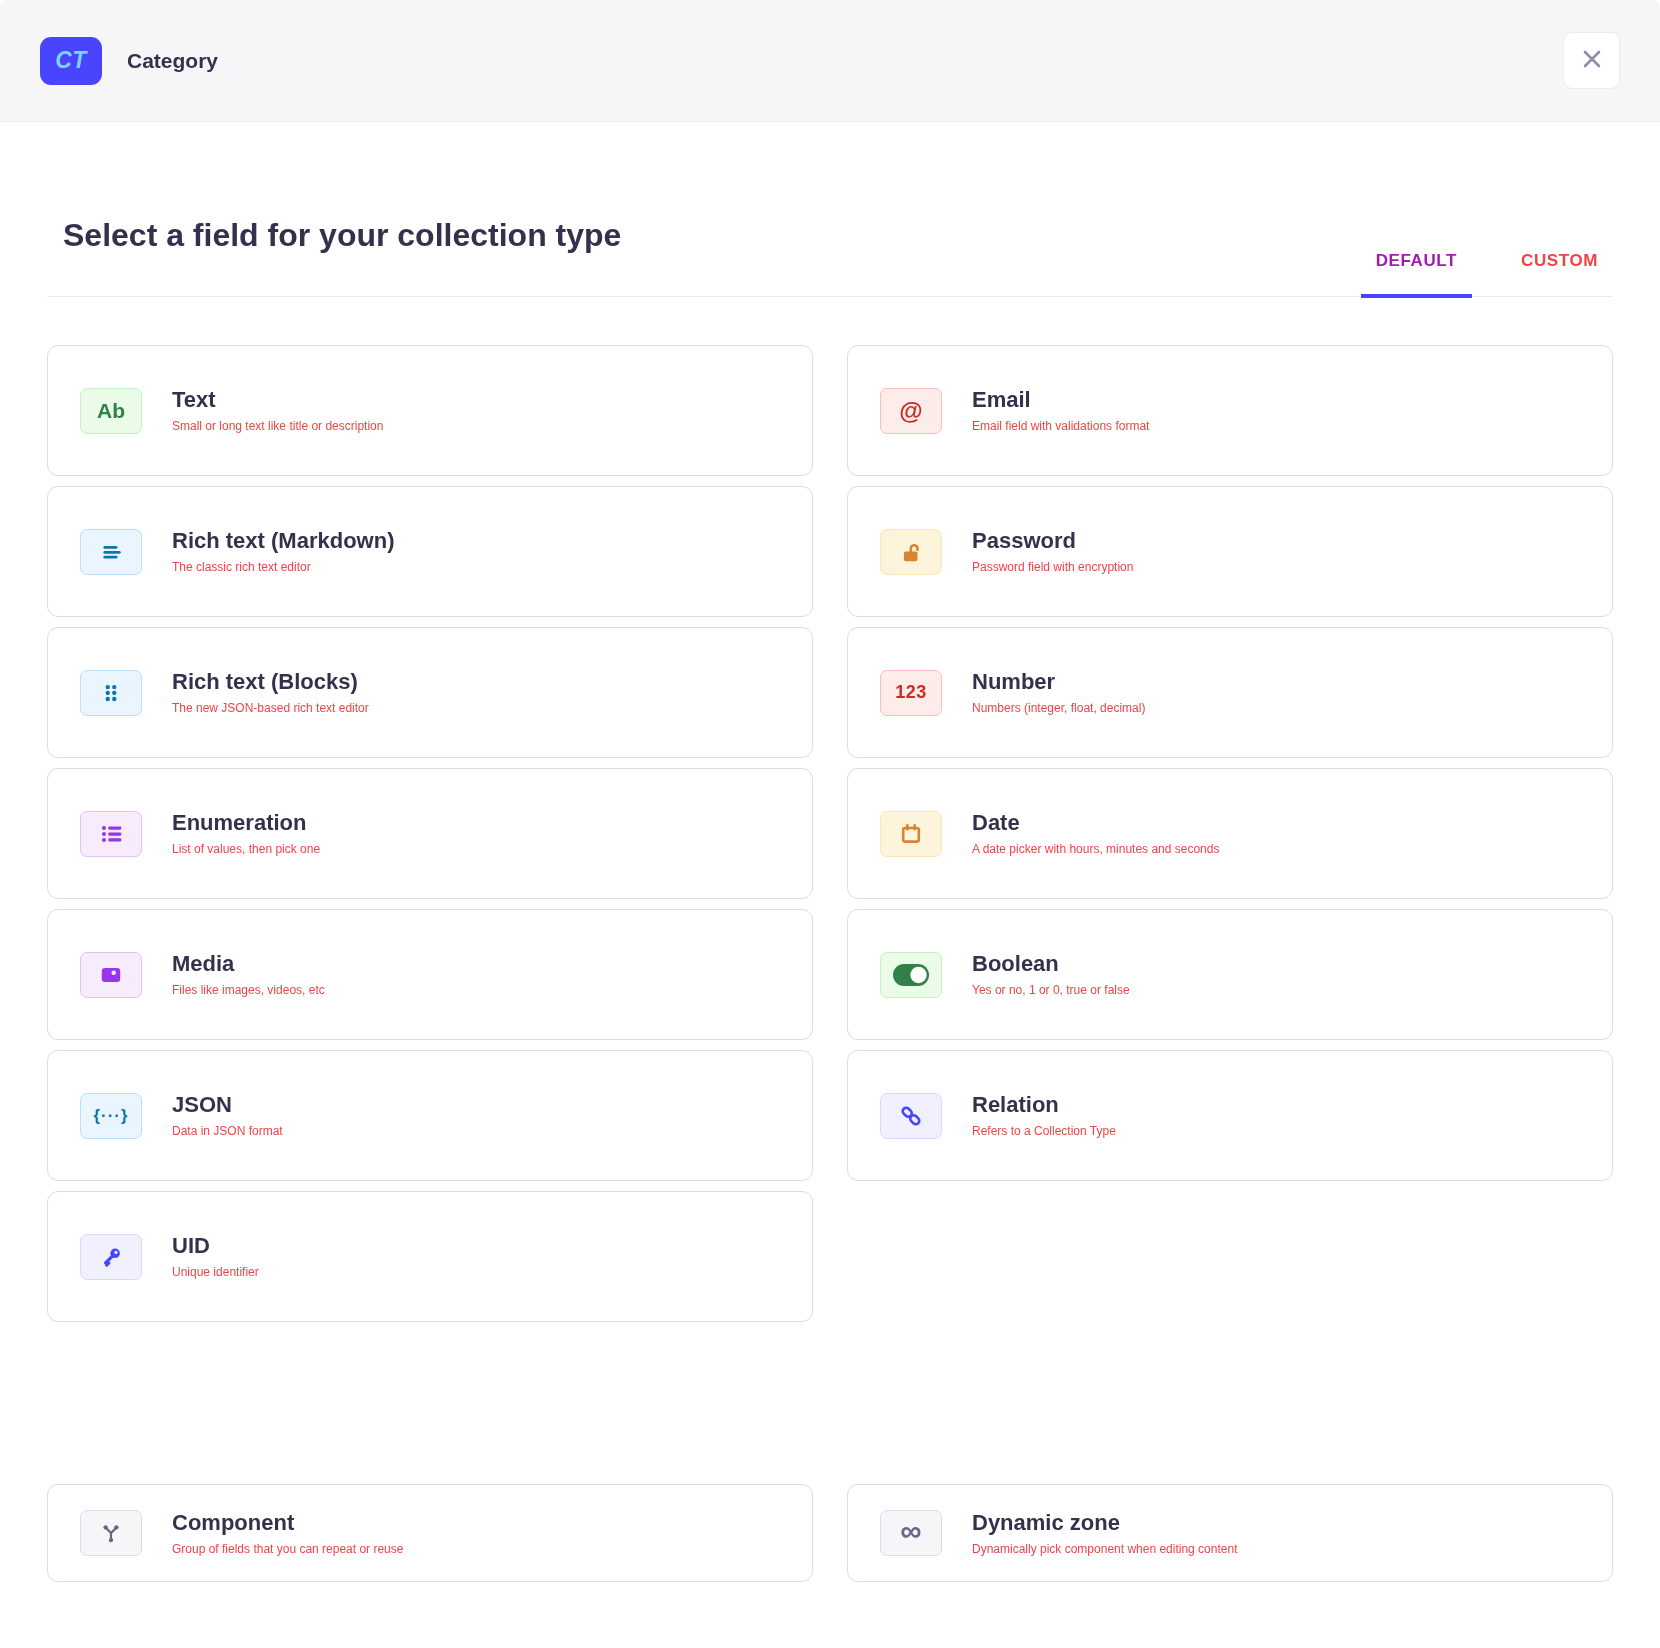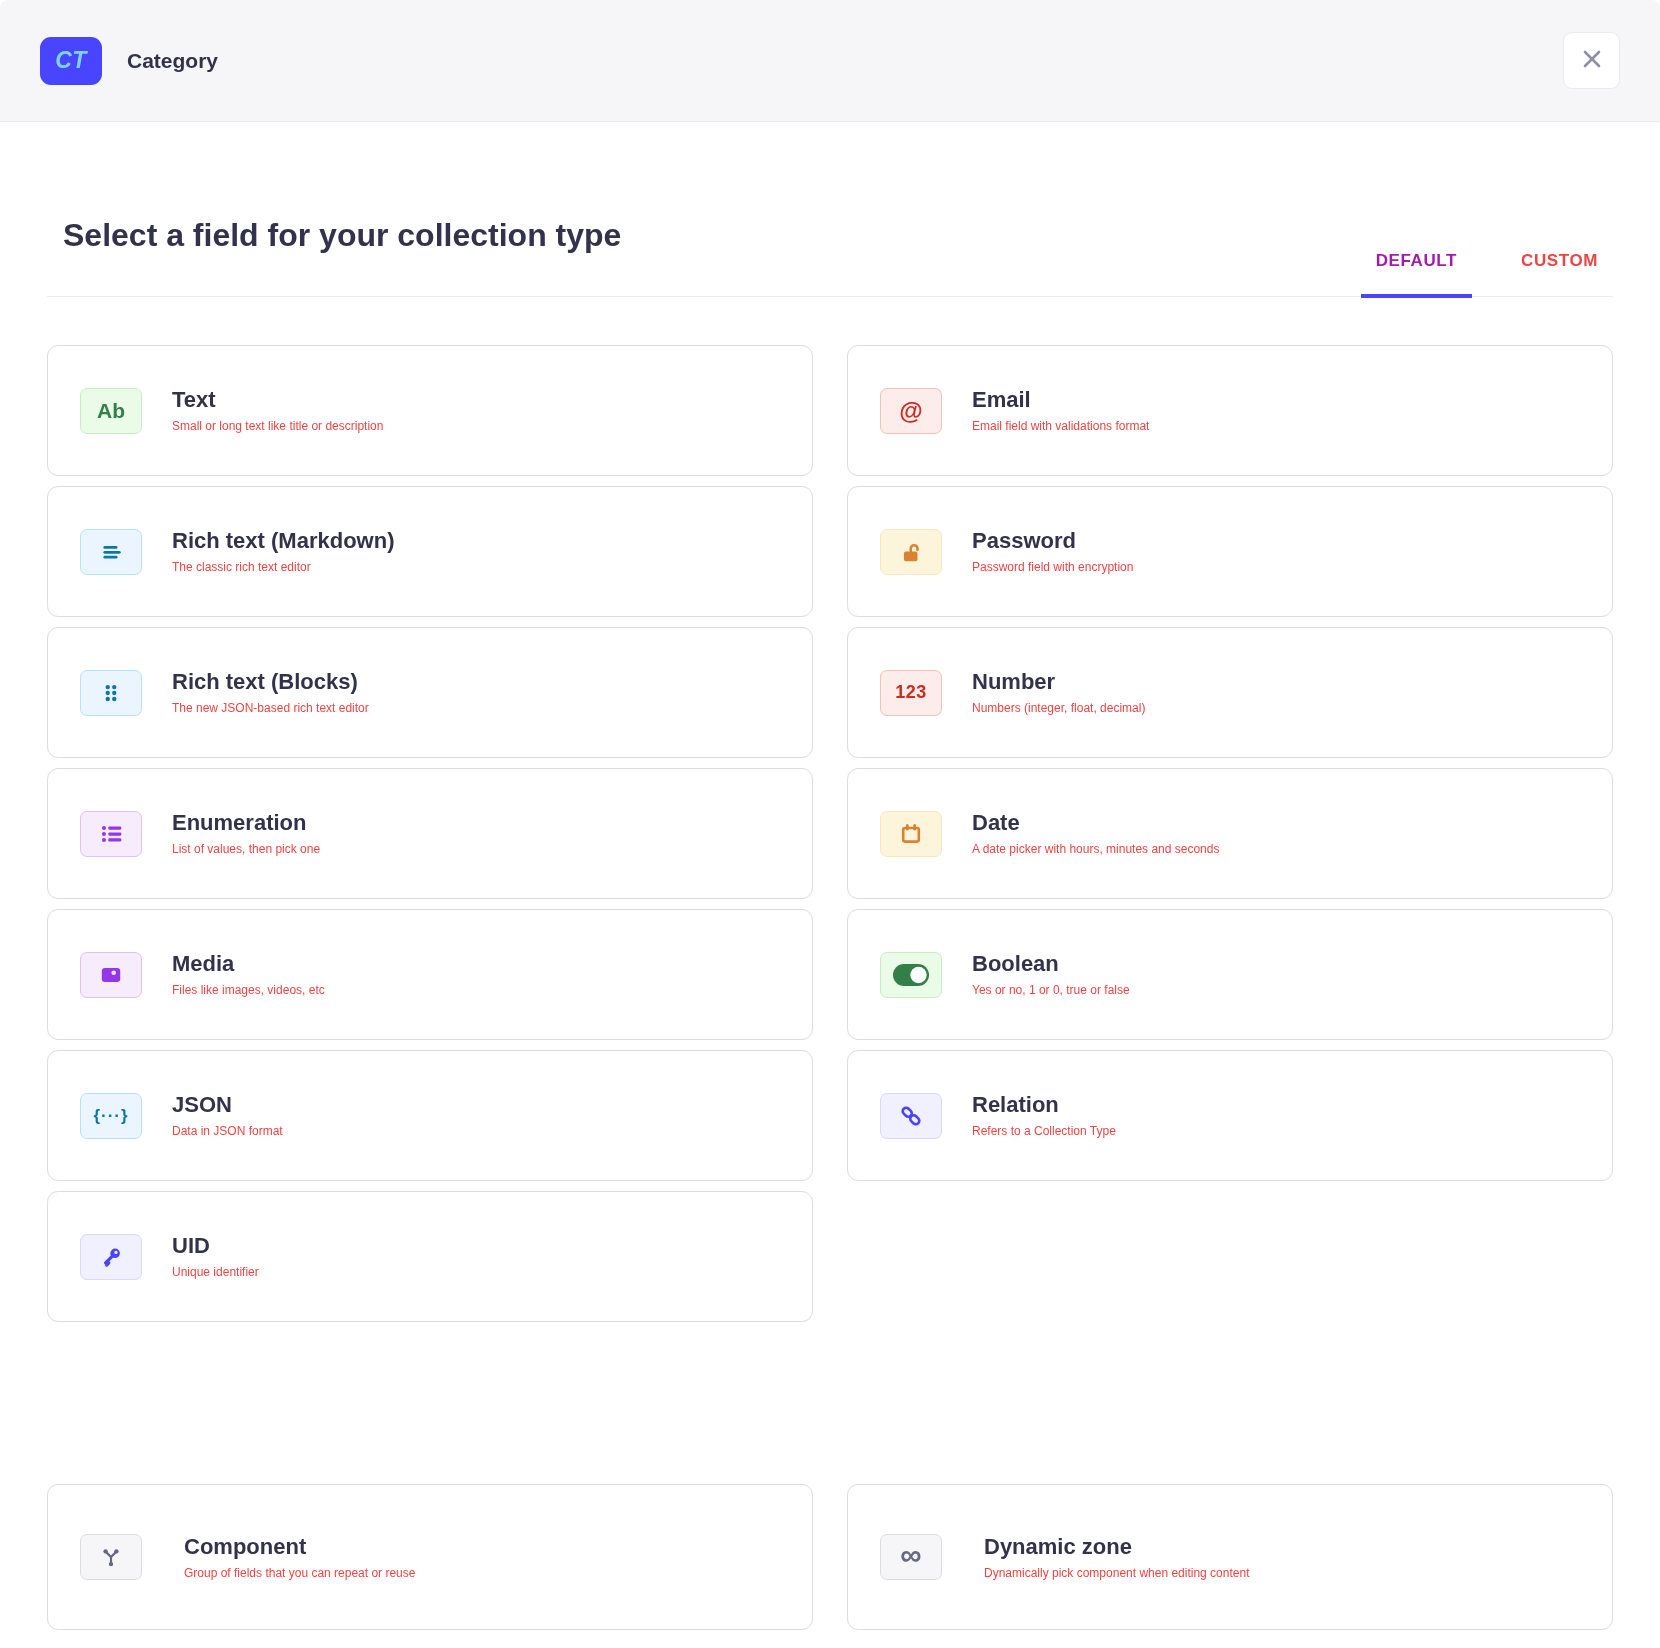--- a/index.html
+++ b/index.html
@@ -68,21 +68,21 @@
 
   .card {
     display: flex; align-items: center;
     height: 131px;
     padding: 0 32px;
     background: #fff;
     border: 1px solid #dcdce4;
     border-radius: 11px;
     cursor: pointer;
   }
-  .grid.bottom .card { height: 146px; gap: 12px; }
+  .grid.bottom .card { height: 98px; }
 
   .icon-box {
     width: 62px; height: 46px;
     border-radius: 7px;
     border: 1px solid transparent;
     display: flex; align-items: center; justify-content: center;
     margin-right: 30px; flex-shrink: 0;
     font-weight: bold;
   }
   .icon-box svg { display: block; }

